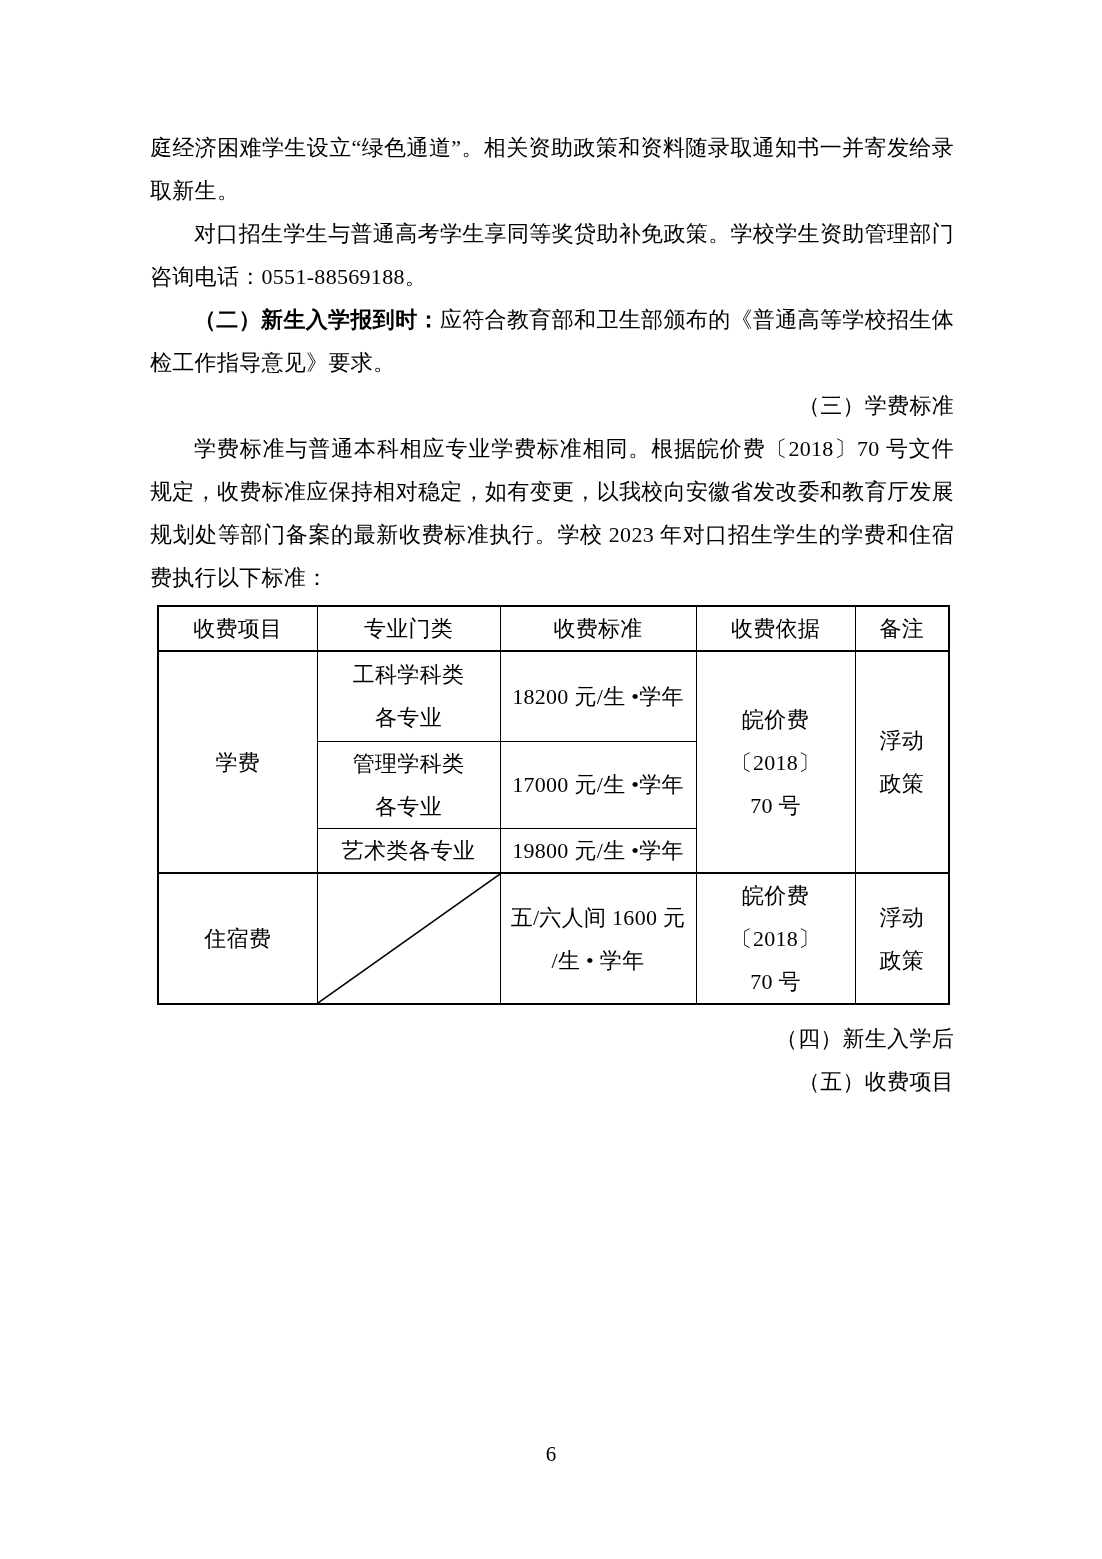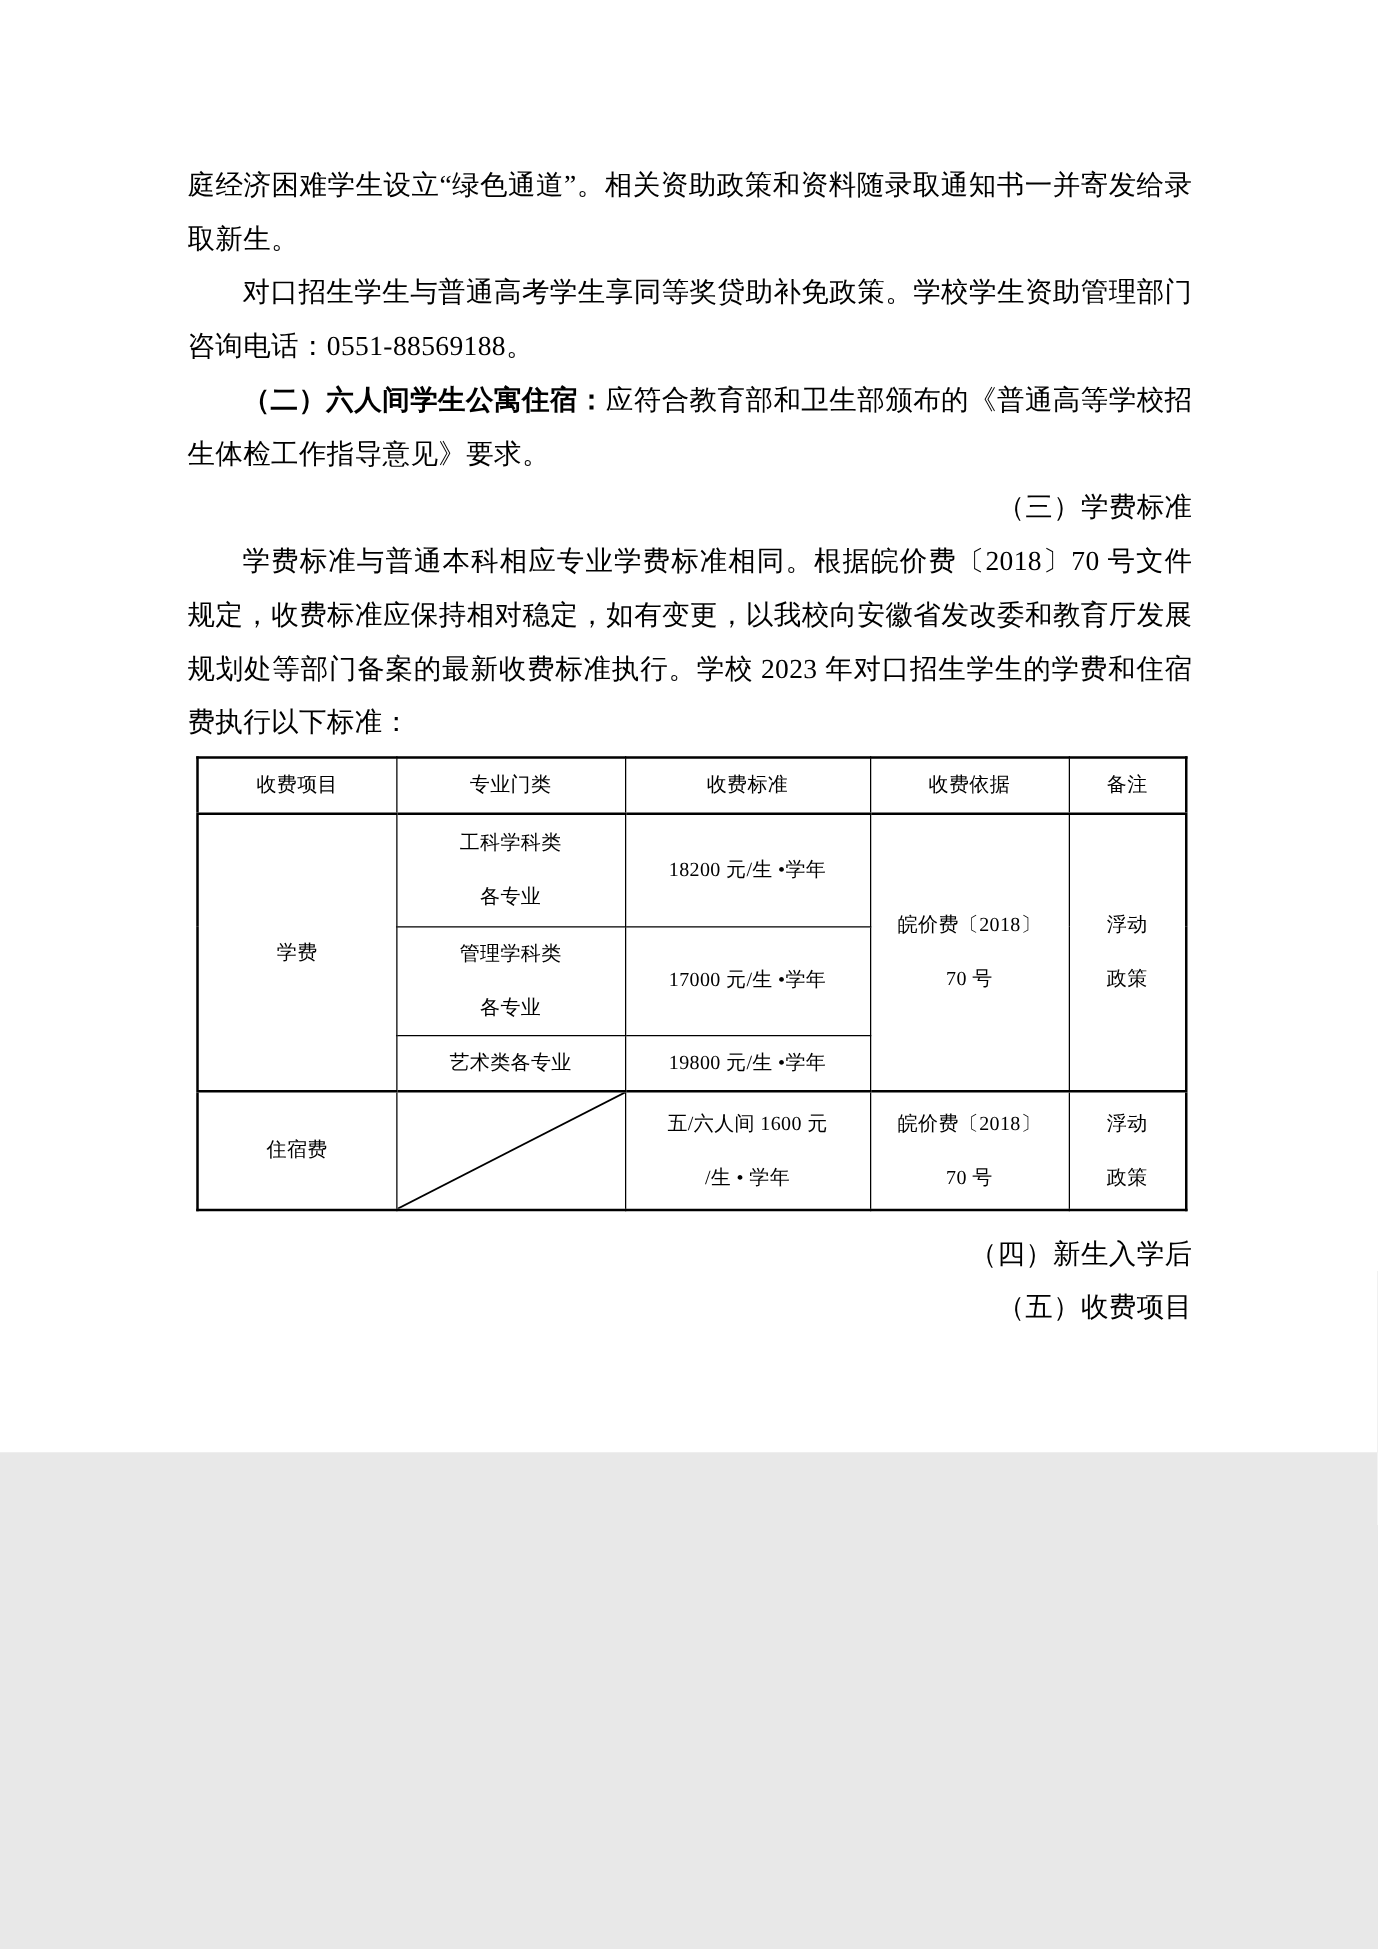--- a/index.html
+++ b/index.html
@@ -1,20 +1,20 @@
 <!DOCTYPE html>
 <html><head>
 <meta charset="utf-8">
 <style>
   * { box-sizing: border-box; }
   html, body { margin: 0; padding: 0; background: #e8e8e8; }
   .page {
     position: relative;
     width: 1102px;
-    height: 1162px;
+    height: 1559px;
     margin: 0 auto;
     background: #ffffff;
     color: #000000;
     font-family: "Liberation Serif", "DejaVu Serif", serif;
     overflow: hidden;
   }
   .content {
     padding: 126px 148px 0 150px;
   }
   .content p {
@@ -33,21 +33,21 @@
     border-collapse: collapse;
     table-layout: fixed;
     width: 791px;
     margin: 6px 0 12px 7px;
     border: 2.5px solid #000;
   }
   .fee-table td, .fee-table th {
     border: 1.5px solid #000;
     text-align: center;
     vertical-align: middle;
-    font-size: 16px;
+    font-size: 22px;
     font-weight: normal;
     padding: 0 2px;
     white-space: pre-line;
     line-height: 43px;
     letter-spacing: 0.3px;
   }
   .fee-table tr.header-row th { border-bottom: 2.5px solid #000; height: 45px; }
   .fee-table tr.row-eng  { height: 90px; }
   .fee-table tr.row-mgmt { height: 87px; padding-left: 12px; }
   .fee-table tr.row-art  { height: 45px; }
@@ -74,21 +74,21 @@
 <body>
 
 <div class="page">
   <div class="content">
 
     <p class="no-indent">庭经济困难学生设立“绿色通道”。相关资助政策和资料随录取通知书一并寄发给录取新生。</p>
 
 
     <p>对口招生学生与普通高考学生享同等奖贷助补免政策。学校学生资助管理部门咨询电话：0551-88569188。</p>
 
-    <p><span class="bold-lead">（二）六人间学生公寓住宿：</span><span>应符合教育部和卫生部颁布的《普通高等学校招生体检工作指导意见》要求。</span></p>
+    <p><span class="bold-lead">（二）新生入学报到时：</span><span>应符合教育部和卫生部颁布的《普通高等学校招生体检工作指导意见》要求。</span></p>
 
     <p class="heading">（三）学费标准</p>
 
     <p>学费标准与普通本科相应专业学费标准相同。根据皖价费〔2018〕70 号文件规定，收费标准应保持相对稳定，如有变更，以我校向安徽省发改委和教育厅发展规划处等部门备案的最新收费标准执行。学校 2023 年对口招生学生的学费和住宿费执行以下标准：</p>
 
     <table class="fee-table">
       <colgroup>
         <col style="width:159px">
         <col style="width:183px">
         <col style="width:196px">

